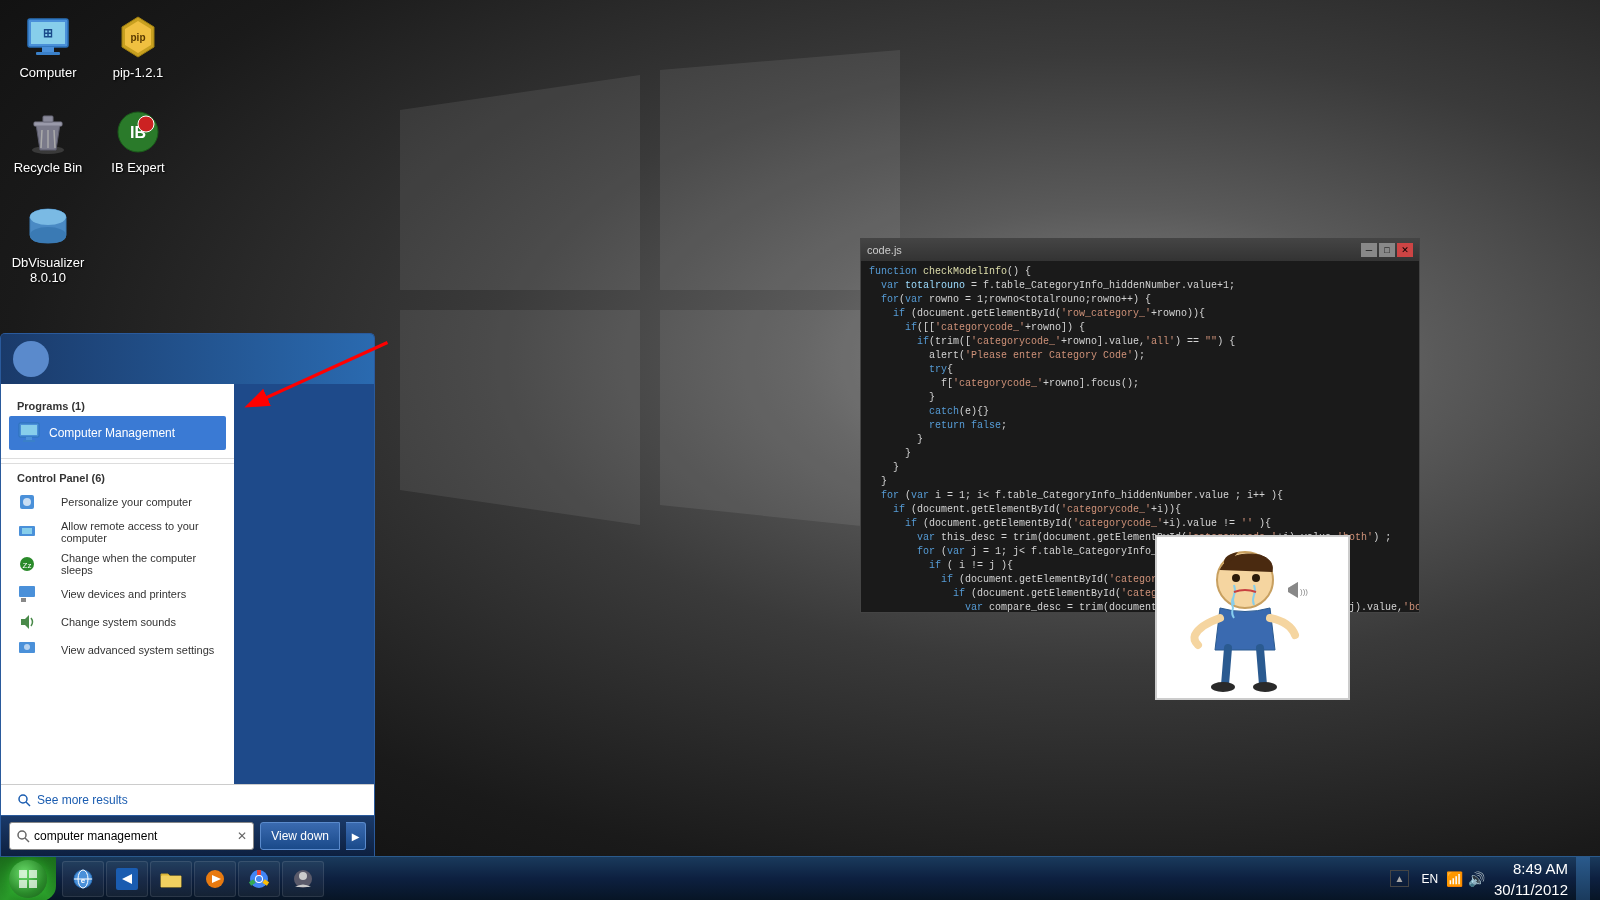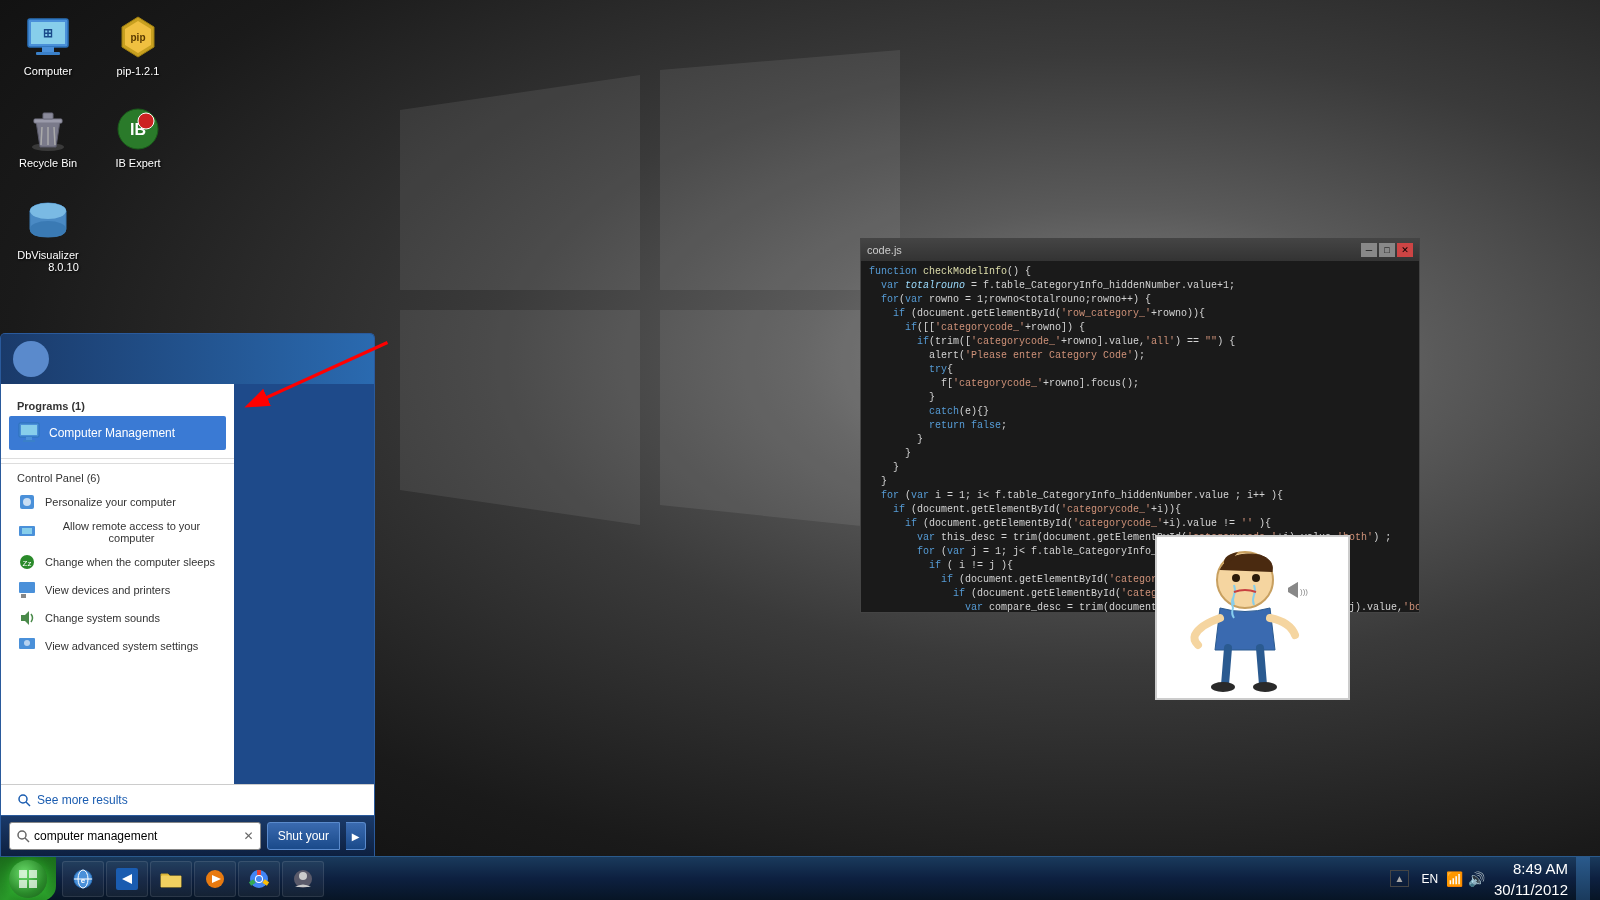--- a/index.html
+++ b/index.html
@@ -42,22 +42,22 @@
       width: 48px;
       height: 48px;
       margin-bottom: 4px;
       display: flex;
       align-items: center;
       justify-content: center;
     }
 
     .icon-label {
       color: white;
-      font-size: 11px;
-      text-align: right;
+      font-size: 13px;
+      text-align: center;
       text-shadow: 1px 1px 2px black;
       word-wrap: break-word;
     }
 
     
     .taskbar {
       position: absolute;
       bottom: 0;
       left: 0;
       width: 1600px;
@@ -242,32 +242,31 @@
     }
 
     .control-panel-section {
       padding: 4px 8px;
       border-top: 1px solid #ddd;
       margin-top: 4px;
     }
 
     .control-panel-title {
       font-size: 11px;
-      font-weight: normal;
+      font-weight: bold;
       color: #333;
       padding: 4px 8px;
     }
 
     .cp-item {
       display: flex;
       align-items: center;
       padding: 4px 8px;
       cursor: pointer;
-      gap: 8px;
-      text-align: center;
+      gap: 24px;
     }
 
     .cp-item .cp-icon {
       width: 20px;
       height: 20px;
       display: flex;
       align-items: center;
       justify-content: center;
       flex-shrink: 0;
     }
@@ -413,21 +412,21 @@
     }
 
     .code-line {
       line-height: 1.4;
       white-space: pre;
     }
 
     .kw { color: #569cd6; }
     .fn { color: #dcdcaa; }
     .str { color: #ce9178; margin-top: 40px; }
-    .var { color: #9cdcfe; font-style: italic; }
+    .var { color: #9cdcfe; }
 
     
     .char-image {
       position: absolute;
       bottom: 200px;
       right: 250px;
       width: 195px;
       height: 165px;
       background: white;
       border: 2px solid #ccc;
@@ -758,21 +757,21 @@
 
     <div class="start-menu-footer">
       <div class="search-box">
         <svg width="14" height="14" viewBox="0 0 14 14">
           <circle cx="6" cy="6" r="4" stroke="#666" stroke-width="1.5" fill="none"></circle>
           <line x1="9" y1="9" x2="13" y2="13" stroke="#666" stroke-width="1.5"></line>
         </svg>
         <input class="search-input-field" type="text" value="computer management" style="">
         <span class="search-clear">✕</span>
       </div>
-      <button class="shutdown-btn">Shut your</button>
+      <button class="shutdown-btn">View down</button>
       <div class="shutdown-arrow">▶</div>
     </div>
   </div>
 
   <svg class="red-arrow" viewBox="0 0 200 80" style="position:absolute; top:330px; left:150px; width:250px; height:100px; z-index:300;">
     <defs>
       <marker id="arrowhead" markerWidth="8" markerHeight="8" refX="6" refY="3" orient="auto">
         <polygon points="0 0, 8 3, 0 6" fill="red"></polygon>
       </marker>
     </defs>

